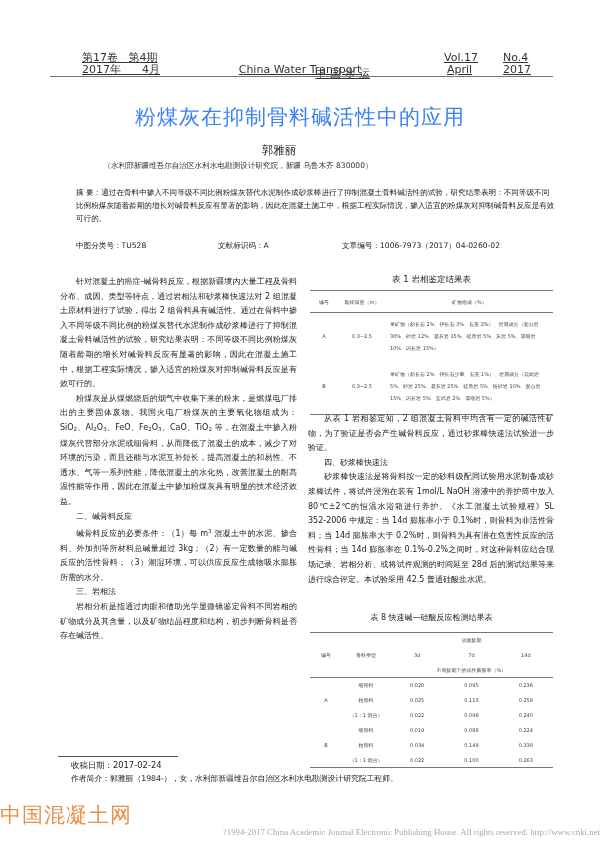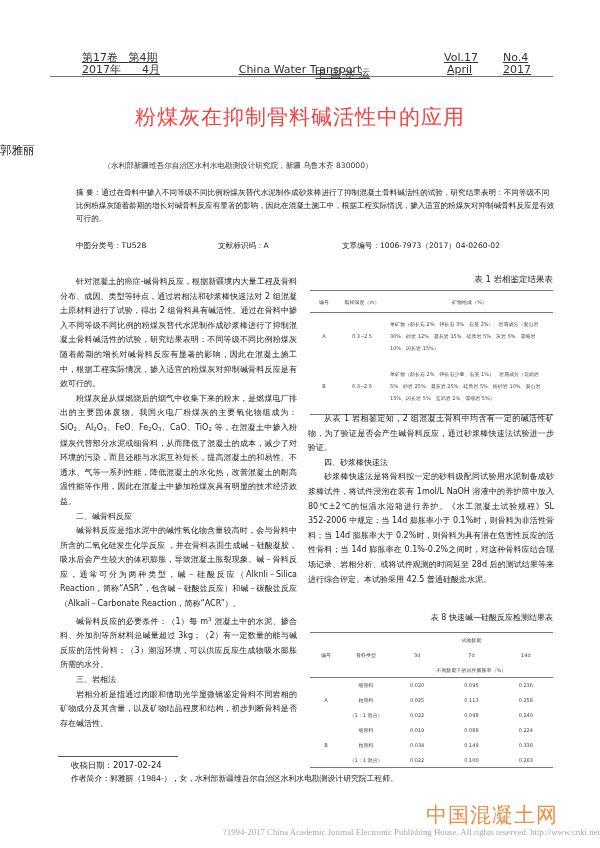--- a/index.html
+++ b/index.html
@@ -4,55 +4,55 @@
 <style>
   * { box-sizing: border-box; margin: 0; padding: 0; }
   html, body { width: 600px; height: 848px; background: #ffffff; overflow: hidden; }
   body { position: relative; font-family: "DejaVu Sans", sans-serif; color: #1a1a1a; }
   .abs { position: absolute; }
 
   
   .rh { font-size: 11px; line-height: 12px; color: #333; white-space: nowrap; text-decoration: underline; }
   .rh-rule { left: 50px; width: 503px; top: 76px; height: 0; border-top: 1.6px solid #777; }
 
-  .title { left: 0; width: 600px; top: 103px; text-align: center; font-size: 21px; letter-spacing: 1px; color: #ef4444; font-family: "DejaVu Sans", sans-serif; }
-  .author { left: 0; width: 540px; top: 143px; text-align: left; font-size: 11.5px; color: #222; }
+  .title { left: 0; width: 600px; top: 103px; text-align: center; font-size: 21px; letter-spacing: 1px; color: #3b82f6; font-family: "DejaVu Sans", sans-serif; }
+  .author { left: 9px; width: 540px; top: 143px; text-align: center; font-size: 11.5px; color: #222; }
   .affil { left: 0; width: 476px; top: 161px; text-align: center; font-size: 7.6px; color: #333; }
 
   .abstract { left: 76px; width: 480px; top: 186px; font-size: 7.6px; line-height: 13.2px; color: #222; }
   .meta-line { font-size: 7.6px; line-height: 13px; color: #222; white-space: nowrap; }
 
   .col { font-size: 8px; line-height: 14.6px; color: #222; text-align: justify; }
   .col p { text-indent: 2em; }
   .col p.h { text-indent: 2em; }
   .colL { left: 60px; width: 237px; top: 275px; }
   .colR { left: 308px; width: 246px; }
   sub { font-size: 5.5px; vertical-align: -1px; }
   sup { font-size: 5.5px; vertical-align: 3px; }
 
   
-  .tcap { font-size: 8.5px; text-align: right; color: #222; }
+  .tcap { font-size: 8.5px; text-align: center; color: #222; }
   .tbl { border-collapse: collapse; font-size: 5px; color: #444; }
   .tbl td, .tbl th { font-weight: normal; text-align: center; padding: 0 2px; }
   .t1 { left: 310px; width: 243px; top: 290px; }
   .t1 .hdr td { height: 22px; border-top: 1px solid #777; border-bottom: 1px solid #777; }
   .t1 .row td { height: 46px; }
   .t1 .last td { border-bottom: 1px solid #777; height: 56px; }
   .t1 .mineral { text-align: left; line-height: 12px; padding-left: 4px; }
 
   .t2 { left: 310px; width: 243px; top: 632px; }
   .t2 td { height: 15px; }
   .t2 .topline td { border-top: 1px solid #777; }
   .t2 .hb td { border-bottom: 1px solid #777; }
   .t2 .lastrow td { border-bottom: 1px solid #777; }
 
   .footrule { left: 58px; top: 756px; width: 120px; border-top: 1px solid #555; }
   .foot { left: 82px; font-size: 8.4px; line-height: 14px; color: #222; white-space: nowrap; }
 
-  .wm { left: 0; width: 544px; top: 801px; text-align: right; font-size: 21px; color: #e8904a; letter-spacing: 1px; margin-left: 14px; }
+  .wm { left: 0; width: 544px; top: 801px; text-align: left; font-size: 21px; color: #e8904a; letter-spacing: 1px; }
   .copy { left: 0; width: 600px; top: 827px; text-align: right; font-family: Liberation Serif, serif; font-size: 8.8px; color: #a8a8a8; }
 </style>
 </head>
 <body>
 
 <div class="abs rh" style="left:82px; top:52px;"><span>第17卷</span>&nbsp;&nbsp;&nbsp;<span>第4期</span></div>
 <div class="abs rh" style="left:82px; top:64px;"><span>2017年</span>&nbsp;&nbsp;&nbsp;&nbsp;&nbsp;&nbsp;<span>4月</span></div>
 <div class="abs rh" style="left:230px; width:140px; top:68px; text-align:right;">中 国 水 运</div>
 <div class="abs rh" style="left:230px; width:140px; top:64px; text-align:center;">China Water Transport</div>
 <div class="abs rh" style="left:444px; top:52px;">Vol.17</div>
@@ -69,21 +69,20 @@
   <span>摘 要：</span><span>通过在骨料中掺入不同等级不同比例粉煤灰替代水泥制作成砂浆棒进行了抑制混凝土骨料碱活性的试验，研究结果表明：不同等级不同比例粉煤灰随着龄期的增长对碱骨料反应有显著的影响，因此在混凝土施工中，根据工程实际情况，掺入适宜的粉煤灰对抑制碱骨料反应是有效可行的。</span>
 </div>
 <div class="abs meta-line" style="left:76px; top:239px;"><span>中图分类号：</span><span>TU528</span></div>
 <div class="abs meta-line" style="left:218px; top:239px;"><span>文献标识码：</span><span>A</span></div>
 <div class="abs meta-line" style="left:342px; top:239px;"><span>文章编号：</span><span>1006-7973（2017）04-0260-02</span></div>
 
 <div class="abs col colL">
   <p>针对混凝土的癌症-碱骨料反应，根据新疆境内大量工程及骨料分布、成因、类型等特点，通过岩相法和砂浆棒快速法对 2 组混凝土原材料进行了试验，得出 2 组骨料具有碱活性。通过在骨料中掺入不同等级不同比例的粉煤灰替代水泥制作成砂浆棒进行了抑制混凝土骨料碱活性的试验，研究结果表明：不同等级不同比例粉煤灰随着龄期的增长对碱骨料反应有显著的影响，因此在混凝土施工中，根据工程实际情况，掺入适宜的粉煤灰对抑制碱骨料反应是有效可行的。</p>
   <p><span>粉煤灰是从煤燃烧后的烟气中收集下来的粉末，是燃煤电厂排出的主要固体废物。我国火电厂粉煤灰的主要氧化物组成为：SiO</span><sub>2</sub><span>、Al</span><sub>2</sub><span>O</span><sub>3</sub><span>、FeO、Fe</span><sub>2</sub><span>O</span><sub>3</sub><span>、CaO、TiO</span><sub>2</sub><span> 等，在混凝土中掺入粉煤灰代替部分水泥或细骨料，从而降低了混凝土的成本，减少了对环境的污染，而且还能与水泥互补短长，提高混凝土的和易性、不透水、气等一系列性能，降低混凝土的水化热，改善混凝土的耐高温性能等作用，因此在混凝土中掺加粉煤灰具有明显的技术经济效益。</span></p>
   <p class="h">二、碱骨料反应</p>
-  <p>碱骨料反应是指水泥中的碱性氧化物含量较高时，会与骨料中所含的二氧化硅发生化学反应 ，并在骨料表面生成碱－硅酸凝胶，吸水后会产生较大的体积膨胀，导致混凝土胀裂现象。碱－骨料反应，通常可分为两种类型，碱－硅酸反应（Alknli－Silica Reaction，简称“ASR”，包含碱－硅酸盐反应）和碱－碳酸盐反应（Alkali－Carbonate Reaction，简称“ACR”）。</p>
   <p><span>碱骨料反应的必要条件：（1）每 m</span><sup>3</sup><span> 混凝土中的水泥、掺合料、外加剂等所材料总碱量超过 3kg；（2）有一定数量的能与碱反应的活性骨料；（3）潮湿环境，可以供应反应生成物吸水膨胀所需的水分。</span></p>
   <p class="h">三、岩相法</p>
   <p>岩相分析是指通过肉眼和借助光学显微镜鉴定骨料不同岩相的矿物成分及其含量，以及矿物结晶程度和结构，初步判断骨料是否存在碱活性。</p>
 </div>
 
 <div class="abs tcap" style="left:310px; width:243px; top:274px;">表 1 岩相鉴定结果表</div>
 <table class="abs tbl t1">
   <tbody>
       <tr class="hdr">
     <td style="width:28px;">编号</td>

